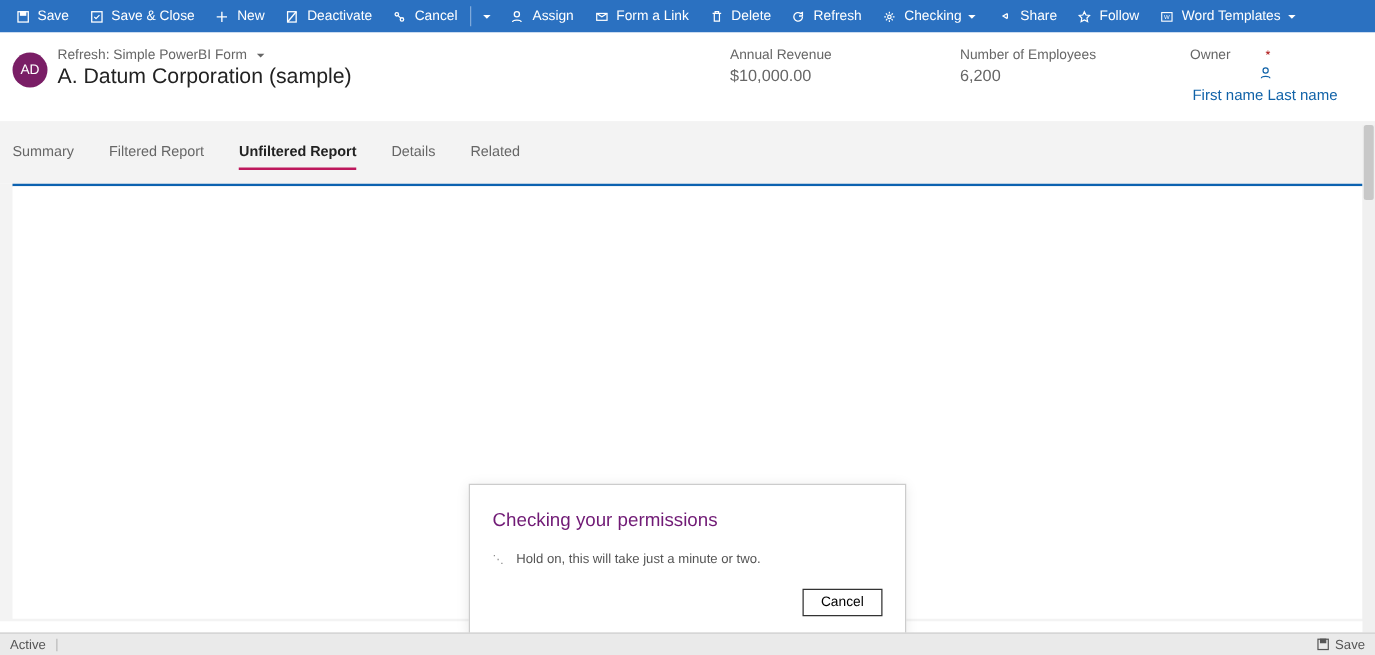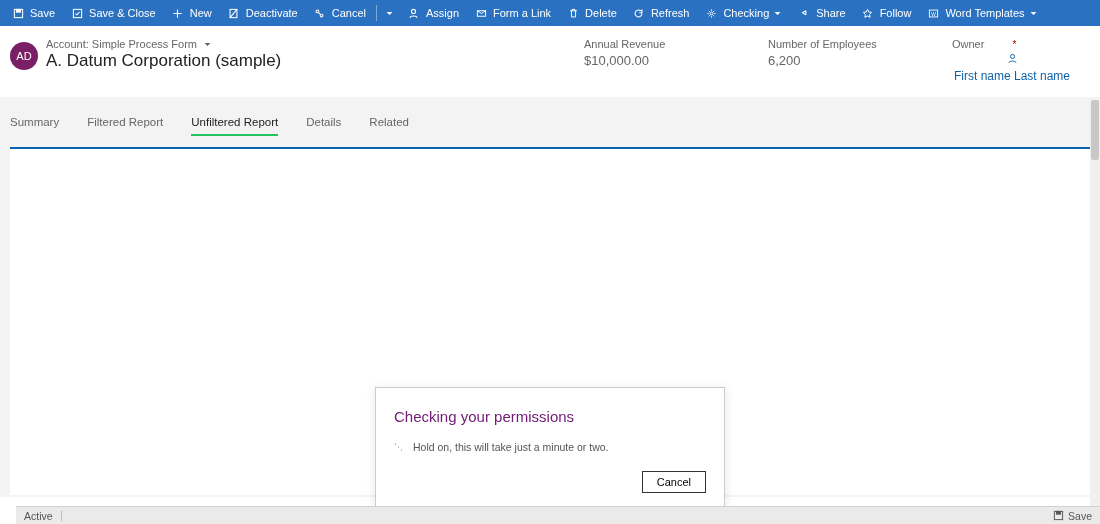--- a/index.html
+++ b/index.html
@@ -24,41 +24,41 @@
   .field-col { display: flex; flex-direction: column; min-width: 120px; }
   .field-label { font-size: 11px; color: #666; }
   .field-val { font-size: 13px; color: #666; margin-top: 3px; }
   .owner-link { color: #1062A8; display: flex; align-items: center; gap: 5px; margin-top: 3px; cursor: pointer; flex-direction: column; }
   .owner-req { color: #a80000; margin-left: 28px; font-size: 10px; }
 
   
   .band { background: #f3f3f3; padding: 0 10px; border-top: 1px solid #f3f3f3; height: 50px; display: flex; align-items: center; }
   .tabs { display: flex; gap: 28px; font-size: 11.5px; }
   .tab { color: #666; cursor: pointer; padding: 6px 0; }
-  .tab.active { color: #222; font-weight: 400; border-bottom: 2px solid #22c55e; }
+  .tab.active { color: #222; font-weight: 700; border-bottom: 2px solid #be185d; }
 
   
   .content-wrap { padding: 0 10px 0 10px; background: #f3f3f3; height: 350px; position: relative; }
   .blue-line { height: 2px; background: #0c62b0; }
   .whitebox { background: #fff; height: 346px; position: relative; }
 
   
   .modal { position: absolute; left: 50%; top: 238px; transform: translateX(-50%); width: 350px; background: #fff; border: 1px solid #ccc; box-shadow: 0 2px 10px rgba(0,0,0,0.1); padding: 20px 18px 14px 18px; }
   .modal-title { font-size: 15px; color: #701a75; margin-bottom: 16px; }
   .modal-body { display: flex; align-items: center; font-size: 10.5px; color: #555; margin-bottom: 18px; }
   .spinner { width: 10px; height: 10px; margin-right: 9px; display:inline-block; color:#888; font-size:9px; }
   .modal-actions { display: flex; justify-content: flex-end; }
   .modal-btn { border: 1px solid #333; background: #fff; padding: 4px 14px; font-size: 11px; cursor: pointer; }
 
   
   .vscroll { position: absolute; right: 0; top: 100px; bottom: 18px; width: 10px; background: #f0f0f0; }
   .vthumb { position: absolute; left: 1px; right: 1px; top: 0; height: 60px; background: #c8c8c8; border-radius: 2px; }
 
   
-  .footer { position: absolute; left: 16px; right: 0; bottom: 0; height: 18px; background: #eaeaea; border-top: 1px solid #d0d0d0; display: flex; align-items: center; font-size: 10.5px; color: #555; padding: 0 8px; }
+  .footer { position: absolute; left: 0; right: 0; bottom: 0; height: 18px; background: #eaeaea; border-top: 1px solid #d0d0d0; display: flex; align-items: center; font-size: 10.5px; color: #555; padding: 0 8px; }
   .footer .sep { width: 1px; height: 10px; background: #bbb; margin: 0 8px; }
   .footer .right { margin-left: auto; display: flex; align-items: center; gap: 4px; color: #555; cursor: pointer; }
 
   svg { display: block; }
 </style>
 </head>
 <body>
 
 <div class="ribbon">
   <div class="cmd">
@@ -190,21 +190,21 @@
         </svg>
       </span>
   </div>
 </div>
 
 <div class="header">
   <div class="head-left">
     <div class="avatar">AD</div>
     <div class="head-title-block">
       <div class="form-label">
-        <span>Account: Simple Process Form</span>
+        <span>Refresh: Simple PowerBI Form</span>
         <span class="chev-sm">
             <svg width="9" height="9" viewBox="0 0 12 12" fill="#666">
               <path d="M2 4l4 4 4-4z"></path>
             </svg>
           </span>
       </div>
       <div class="entity-name">A. Datum Corporation (sample)</div>
     </div>
   </div>
   <div class="head-fields">

